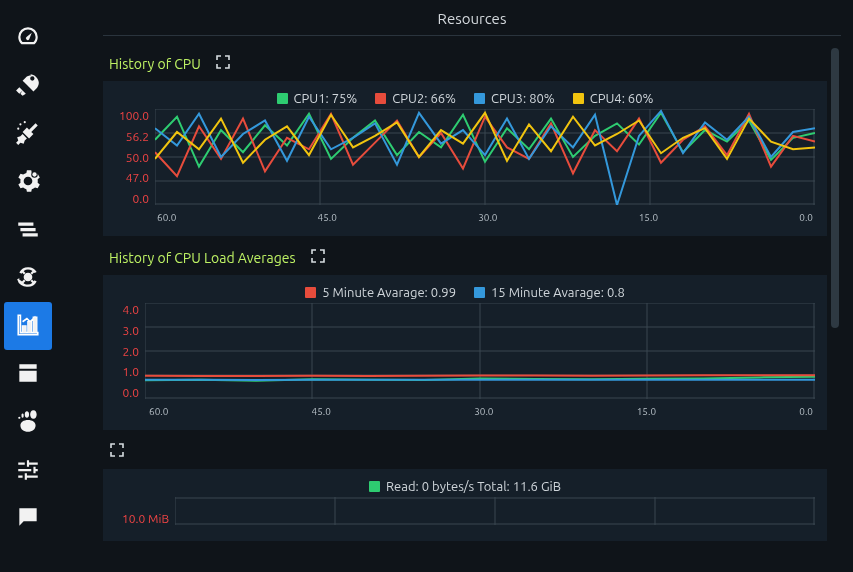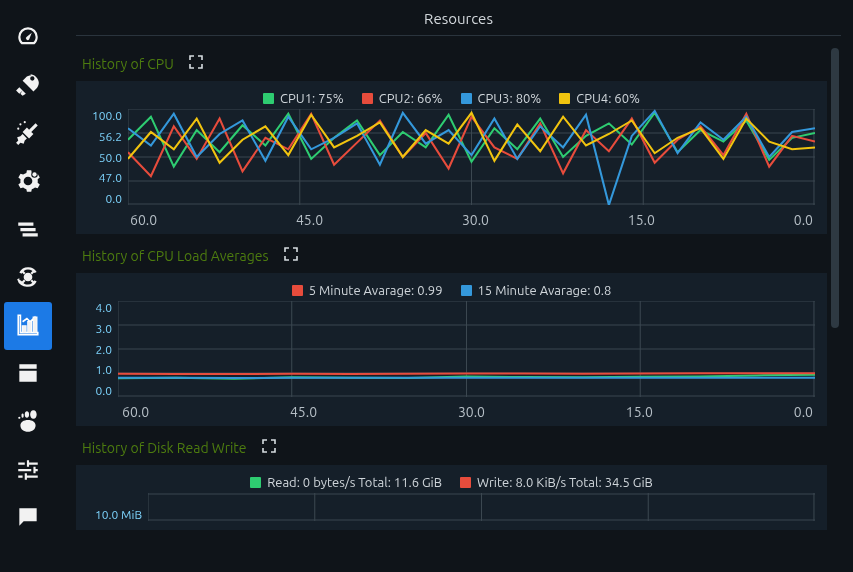--- a/index.html
+++ b/index.html
@@ -1,40 +1,40 @@
 <!DOCTYPE html>
 <html><head>
 <meta charset="utf-8">
 <style>
   * { box-sizing: border-box; margin: 0; padding: 0; }
   html, body { width: 853px; height: 572px; overflow: hidden; background: #0f1419; font-family: "Ubuntu", "Segoe UI", sans-serif; color: #c9d0d6; }
-  .app { display: flex; width: 100%; height: 100%; }
+  .app { display: flex; width: 100%; height: 100%; gap: 27px; }
 
   .sidebar { width: 56px; background: #0f1419; display: flex; flex-direction: column; align-items: center; padding-top: 14px; gap: 0; }
   .sidebar .nav-item { width: 48px; height: 48px; display: flex; align-items: center; justify-content: center; cursor: pointer; border-radius: 3px; }
   .sidebar .nav-item.active { background: #1c7ae6; }
   .sidebar svg { width: 26px; height: 26px; fill: #f2f2f2; }
 
   .main { flex: 1; display: flex; flex-direction: column; padding: 0 12px 0 20px; overflow: hidden; }
   .title-bar { text-align: center; padding: 10px 0 8px 0; border-bottom: 1px solid #2a343d; margin-bottom: 6px; font-size: 15px; color: #d3d8dc; }
 
   .section { margin-top: 10px; }
-  .section-header { display: flex; align-items: center; gap: 14px; padding: 2px 6px 8px 6px; font-size: 14px; color: #4d7c0f; }
+  .section-header { display: flex; align-items: center; gap: 14px; padding: 2px 6px 8px 6px; font-size: 14px; color: #bef264; }
   .expand-icon svg { width: 16px; height: 16px; stroke: #d6dce0; fill: none; stroke-width: 1.6; }
 
-  .panel { background: #151f29; border-radius: 0; padding: 10px 12px 6px 12px; }
+  .panel { background: #151f29; border-radius: 0; padding: 10px 12px 13px 12px; }
 
   .legend { display: flex; justify-content: center; gap: 18px; font-size: 13px; color: #cfd5da; margin-bottom: 4px; }
   .legend .entry { display: flex; align-items: center; gap: 6px; }
   .legend .swatch { width: 11px; height: 11px; border-radius: 1px; display: inline-block; }
 
   .chart-wrap { display: flex; }
-  .ylabels { display: flex; flex-direction: column; justify-content: space-between; align-items: flex-end; font-size: 12px; color: #7dd3fc; padding-right: 6px; }
+  .ylabels { display: flex; flex-direction: column; justify-content: space-between; align-items: flex-end; font-size: 12px; color: #ef4444; padding-right: 6px; }
   .plot { flex: 1; position: relative; }
-  .xlabels { display: flex; justify-content: space-between; font-size: 14px; color: #b6bfc6; padding-left: 42px; padding-right: 2px; margin-top: 4px; }
+  .xlabels { display: flex; justify-content: space-between; font-size: 10px; color: #b6bfc6; padding-left: 42px; padding-right: 2px; margin-top: 4px; }
   .xlabels.wide { padding-left: 34px; }
 
   .scrollbar-track { position: absolute; right: 2px; top: 6px; bottom: 6px; width: 8px; }
   .scrollbar-thumb { position: absolute; right: 0; top: 0; width: 8px; height: 280px; background: #2e3942; border-radius: 4px; }
 
   .content-outer { position: relative; flex: 1; overflow: hidden; }
   .content { height: 100%; overflow: hidden; padding-right: 14px; }
 </style>
 </head>
 <body>
@@ -262,36 +262,31 @@
               <span>45.0</span>
               <span>30.0</span>
               <span>15.0</span>
               <span>0.0</span>
             </div>
           </div>
         </div>
 
         <div class="section">
           <div class="section-header">
-            <span>History of Disk Read Write</span>
             <span class="expand-icon">
               <svg viewBox="0 0 16 16">
                   <path d="M2 6V2h4M14 10v4h-4M10 2h4v4M6 14H2v-4"></path>
                 </svg>
             </span>
           </div>
           <div class="panel">
             <div class="legend">
               <span class="entry">
                   <span class="swatch" style="background:#2ecc71"></span>
                   <span>Read: 0 bytes/s Total: 11.6 GiB</span>
-                </span>
-              <span class="entry">
-                  <span class="swatch" style="background:#e74c3c"></span>
-                  <span>Write: 8.0 KiB/s Total: 34.5 GiB</span>
                 </span>
             </div>
             <div class="chart-wrap">
               <div class="ylabels" style="height:28px;width:60px;justify-content:flex-end">
                 <span>10.0 MiB</span>
               </div>
               <div class="plot">
                 <svg width="100%" height="28" viewBox="0 0 640 28" preserveAspectRatio="none">
                   <g stroke="#3b4750" stroke-width="1">
                     <line x1="0" y1="1" x2="640" y2="1"></line>

